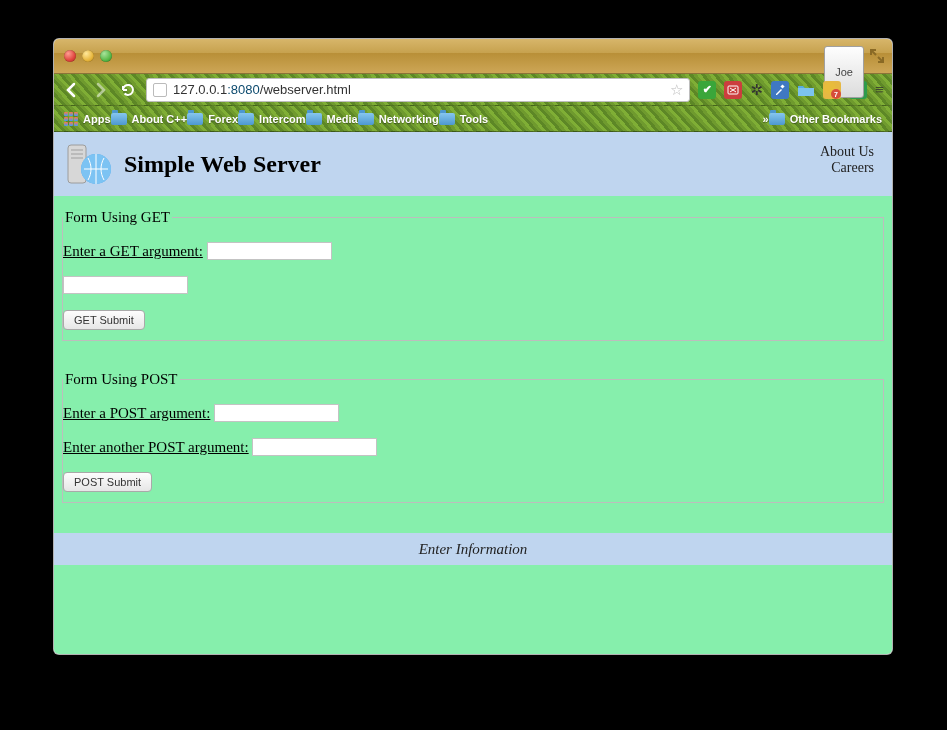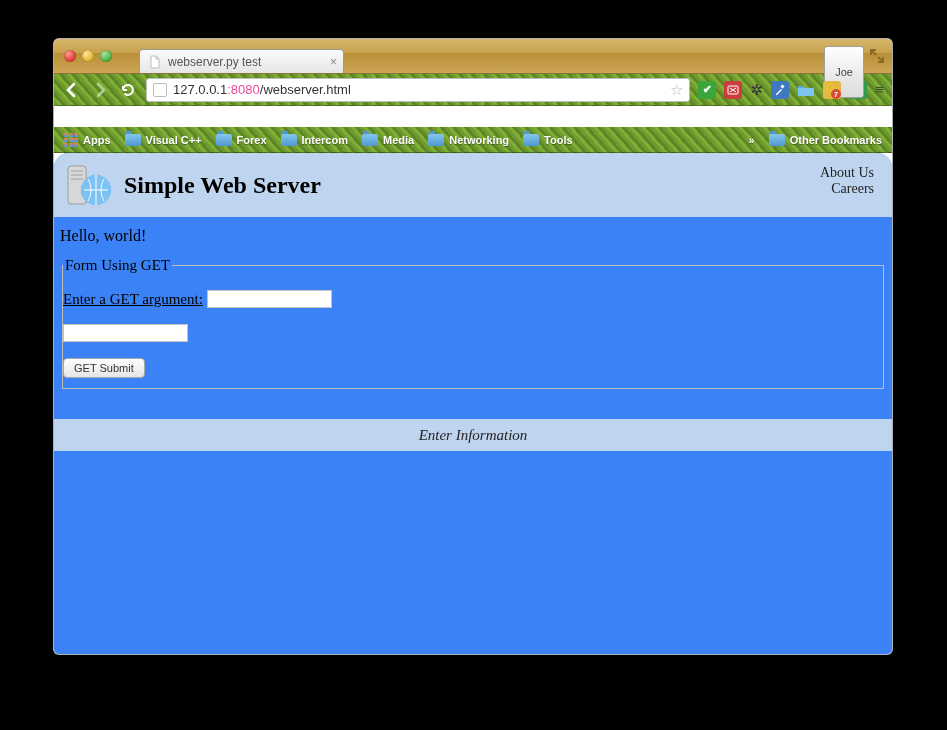--- a/index.html
+++ b/index.html
@@ -64,49 +64,48 @@
   }
   .nav-btn{color:#f4f4f4;font-size:18px;display:flex;align-items:center;justify-content:center;width:20px;}
   .nav-btn.disabled{opacity:.5;}
   .addr{
     flex:1; height:24px;
     background:#fff; border:1px solid #bdbdbd; border-radius:3px;
     display:flex; align-items:center; padding:0 6px;
     font:13px "Lucida Grande","Helvetica Neue",Arial,sans-serif; color:#333;
   }
   .addr .page-icon{width:14px;height:14px;border:1px solid #bbb;border-radius:2px;margin-right:6px;background:#fff;}
-  .addr .port{color:#ec4899;}
+  .addr .port{color:#0c4a6e;}
   .addr .star{margin-left:auto;color:#bcbcbc;font-size:15px;}
   .ext{width:18px;height:18px;border-radius:3px;display:flex;align-items:center;justify-content:center;font:bold 11px Arial;color:#fff;}
   .ext.check{background:#3aa63a;} .ext.red{background:#cc3e3e;}
   .ext-gear{color:#333;font-size:15px;}
   .ext.eyedrop{background:#3f78c2;} .ext.folder{color:#51a8e0;font-size:16px;}
   .ext.chain{background:#e6b843;position:relative;}
   .ext.badge{position:relative;}
   .ext.quote{background:#2f9b4c;}
   .menu-icon{color:#2f2f2f;font-size:16px;}
   
   .bmbar{
     height:26px;
     background:repeating-linear-gradient(48deg,#6f9a2e 0 3px,#7fae35 3px 6px,#5d8726 6px 9px);
     border-bottom:1px solid rgba(0,0,0,.35);
-    display:flex;align-items:center;gap:14px;padding:0 10px;
+    display:flex;align-items:center;padding:0 10px;
     font:bold 11px "Lucida Grande","Helvetica Neue",Arial,sans-serif;color:#fff;
     text-shadow:0 1px 1px rgba(0,0,0,.4);
-    margin-top:21px;
   }
   .bm{display:flex;align-items:center;gap:5px;}
   .apps-icon{width:14px;height:14px;display:grid;grid-template-columns:repeat(3,1fr);grid-template-rows:repeat(3,1fr);gap:1px;}
   .apps-icon span{background:linear-gradient(#ff7b3b,#3b9bff);border-radius:1px;}
   .fld{width:16px;height:12px;border-radius:2px;background:linear-gradient(#86c6ef,#4d98cf);position:relative;}
   .fld::before{content:"";position:absolute;left:1px;top:-3px;width:6px;height:3px;background:#4d98cf;border-radius:1px 1px 0 0;}
   .bm-spacer{flex:1;}
   .bm-chevron{color:#fff;}
   
-  .page{background:#3b82f6;height:calc(100% - 35px - 32px - 26px);overflow:auto;border-radius:15px;}
+  .page{background:#86efac;height:calc(100% - 35px - 32px - 26px);overflow:auto;}
   .header-band{
     background:#bfd5ef; height:64px; display:flex;align-items:center;
     padding:0 10px; gap:10px; position:relative;
   }
   .server-icon{width:50px;height:50px;}
   .page-title{font:bold 24px "Times New Roman",serif;color:#000;}
   .header-links{position:absolute;right:18px;top:12px;text-align:right;font:14px "Times New Roman",serif;color:#222;}
   .body-area{padding:6px 0 0 0;}
   .hello{font:16px "Times New Roman",serif;margin:4px 6px 12px;}
   fieldset{
@@ -135,30 +134,20 @@
 <body>
 
 <div class="window">
 
   <div class="titlebar">
     <div class="traffic">
       <div class="dot red"></div>
       <div class="dot yellow"></div>
       <div class="dot green"></div>
     </div>
-    <div class="tab">
-      <span class="favicon">
-        <svg viewBox="0 0 14 14" width="14" height="14">
-            <path d="M3 1h5l3 3v9H3z" fill="#fff" stroke="#bbb"></path>
-            <path d="M8 1v3h3" fill="none" stroke="#bbb"></path>
-          </svg>
-      </span>
-      <span>webserver.py test</span>
-      <span class="tab-close">×</span>
-    </div>
     <div class="user-badge">Joe</div>
     <span class="expand-icon">
       <svg viewBox="0 0 14 14">
           <path d="M1 6V1h5M13 8v5H8" stroke="#8a6a25" stroke-width="2" fill="none"></path>
           <path d="M1 1l5 5M13 13l-5-5" stroke="#8a6a25" stroke-width="2"></path>
         </svg>
     </span>
   </div>
 
   <div class="toolbar">
@@ -225,21 +214,21 @@
           <span></span>
           <span></span>
           <span></span>
           <span></span>
           <span></span>
       </span>
       <span>Apps</span>
     </div>
     <div class="bm">
         <span class="fld"></span>
-        <span>Visual C++</span>
+        <span>About C++</span>
       </div>
     <div class="bm">
         <span class="fld"></span>
         <span>Forex</span>
       </div>
     <div class="bm">
         <span class="fld"></span>
         <span>Intercom</span>
       </div>
     <div class="bm">
@@ -276,31 +265,42 @@
         </svg>
       </span>
       <span class="page-title">Simple Web Server</span>
       <div class="header-links">
         <div>About Us</div>
         <div>Careers</div>
       </div>
     </div>
 
     <div class="body-area">
-      <div class="hello">Hello, world!</div>
 
       <fieldset>
         <legend>Form Using GET</legend>
         <div class="row">
           <label>Enter a GET argument:</label>
           <input type="text" style="">
         </div>
         <div class="row">
           <input type="text" style="">
         </div>
         <button class="submit-btn">GET Submit</button>
       </fieldset>
 
+      <fieldset>
+        <legend>Form Using POST</legend>
+        <div class="row">
+          <label>Enter a POST argument:</label>
+          <input type="text" style="">
+        </div>
+        <div class="row">
+          <label>Enter another POST argument:</label>
+          <input type="text" style="">
+        </div>
+        <button class="submit-btn">POST Submit</button>
+      </fieldset>
 
       <div class="footer-band">Enter Information</div>
     </div>
   </div>
 </div>
 
 </body></html>

